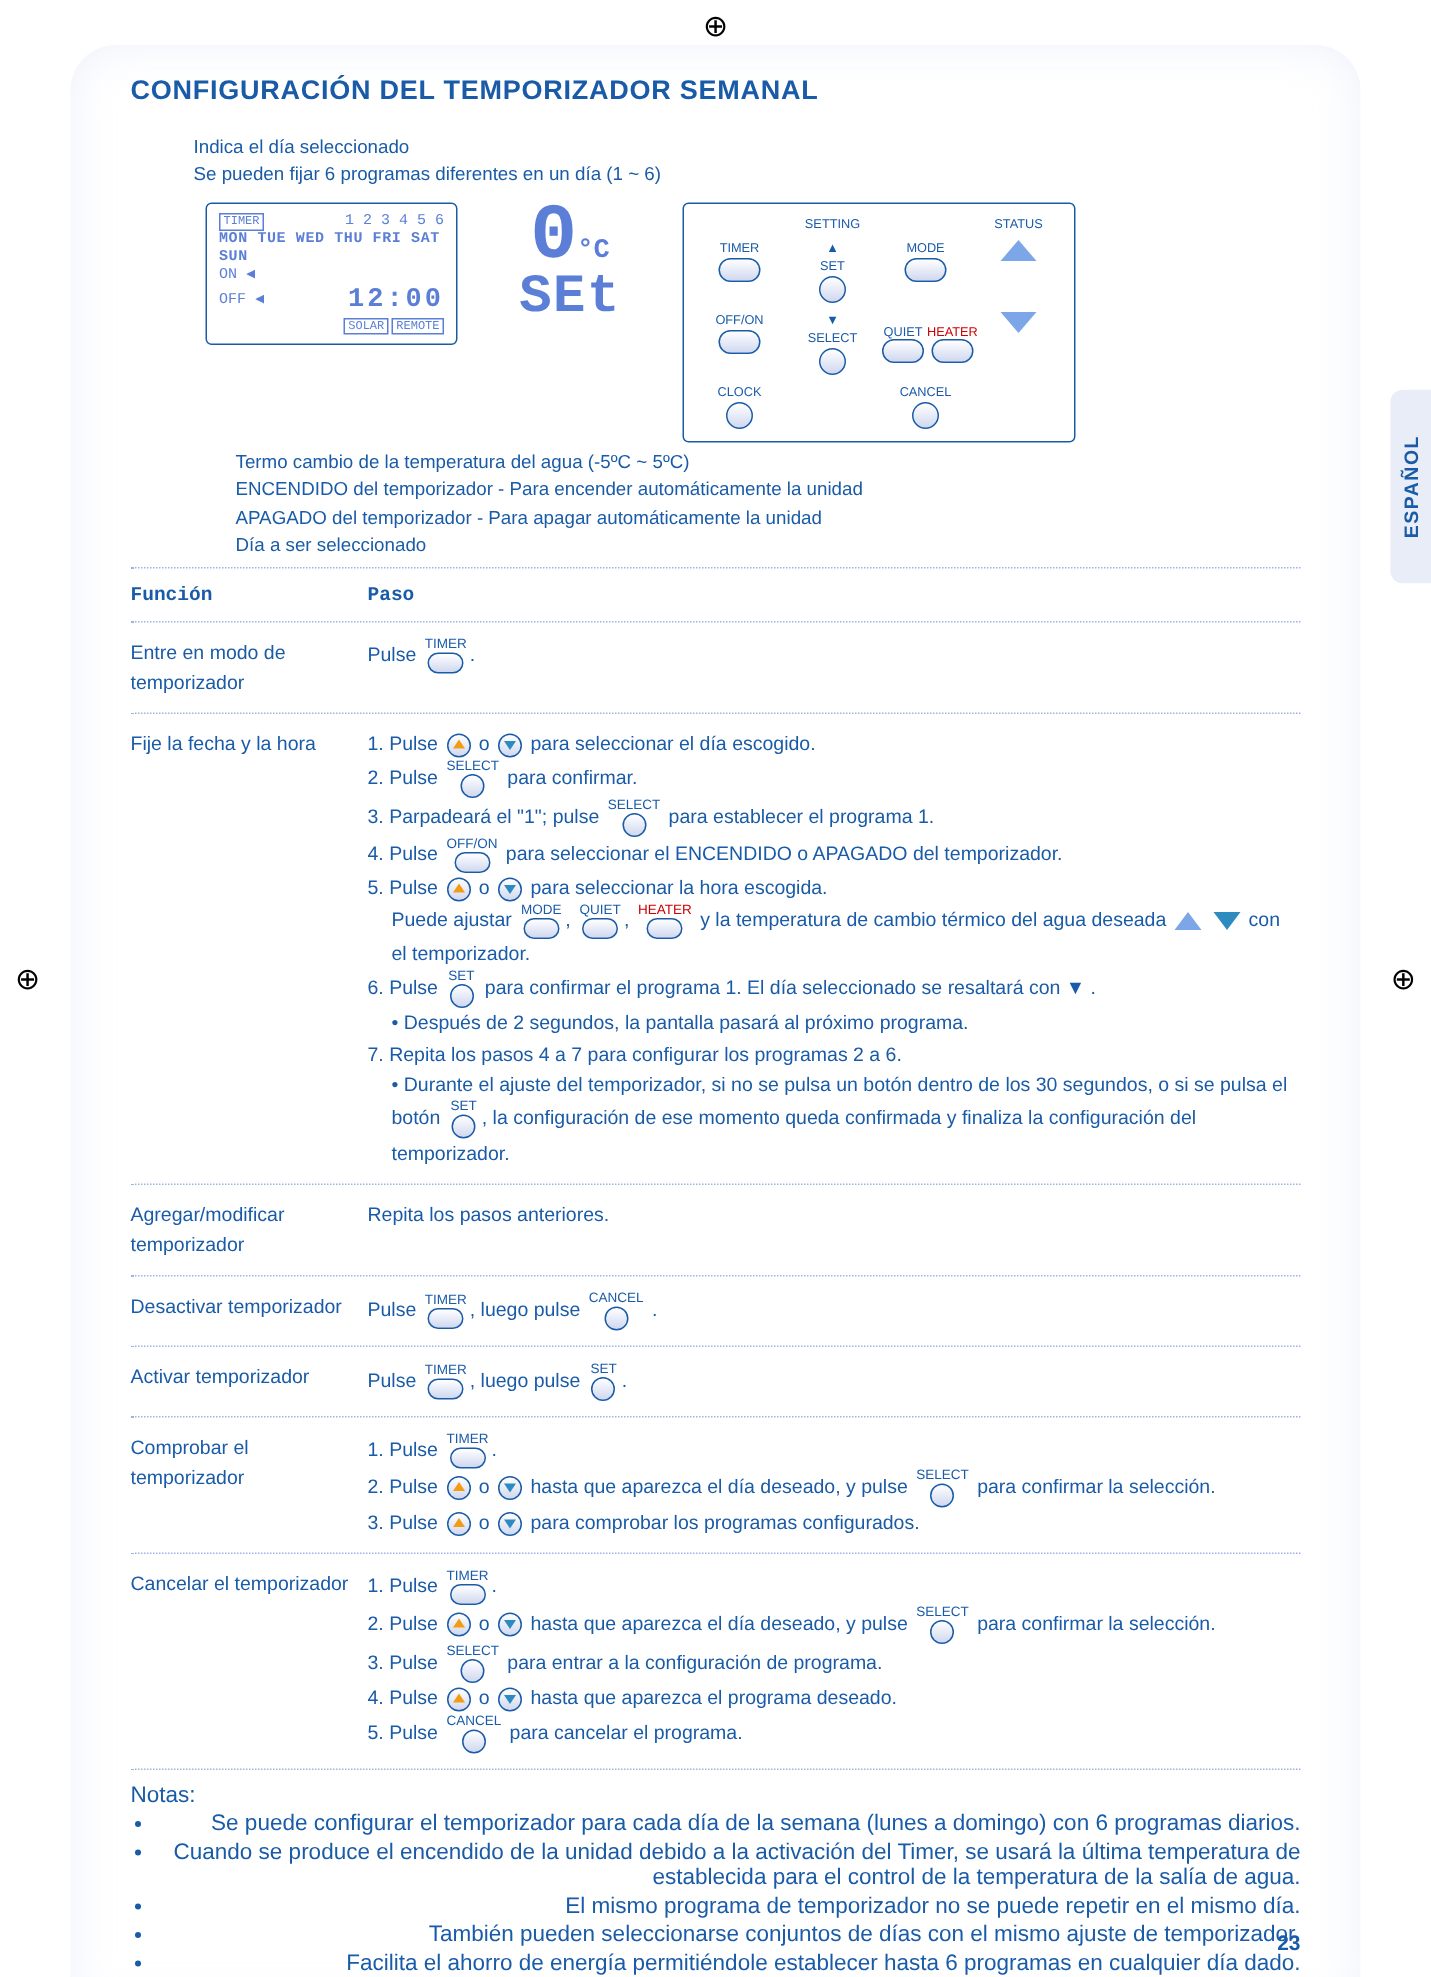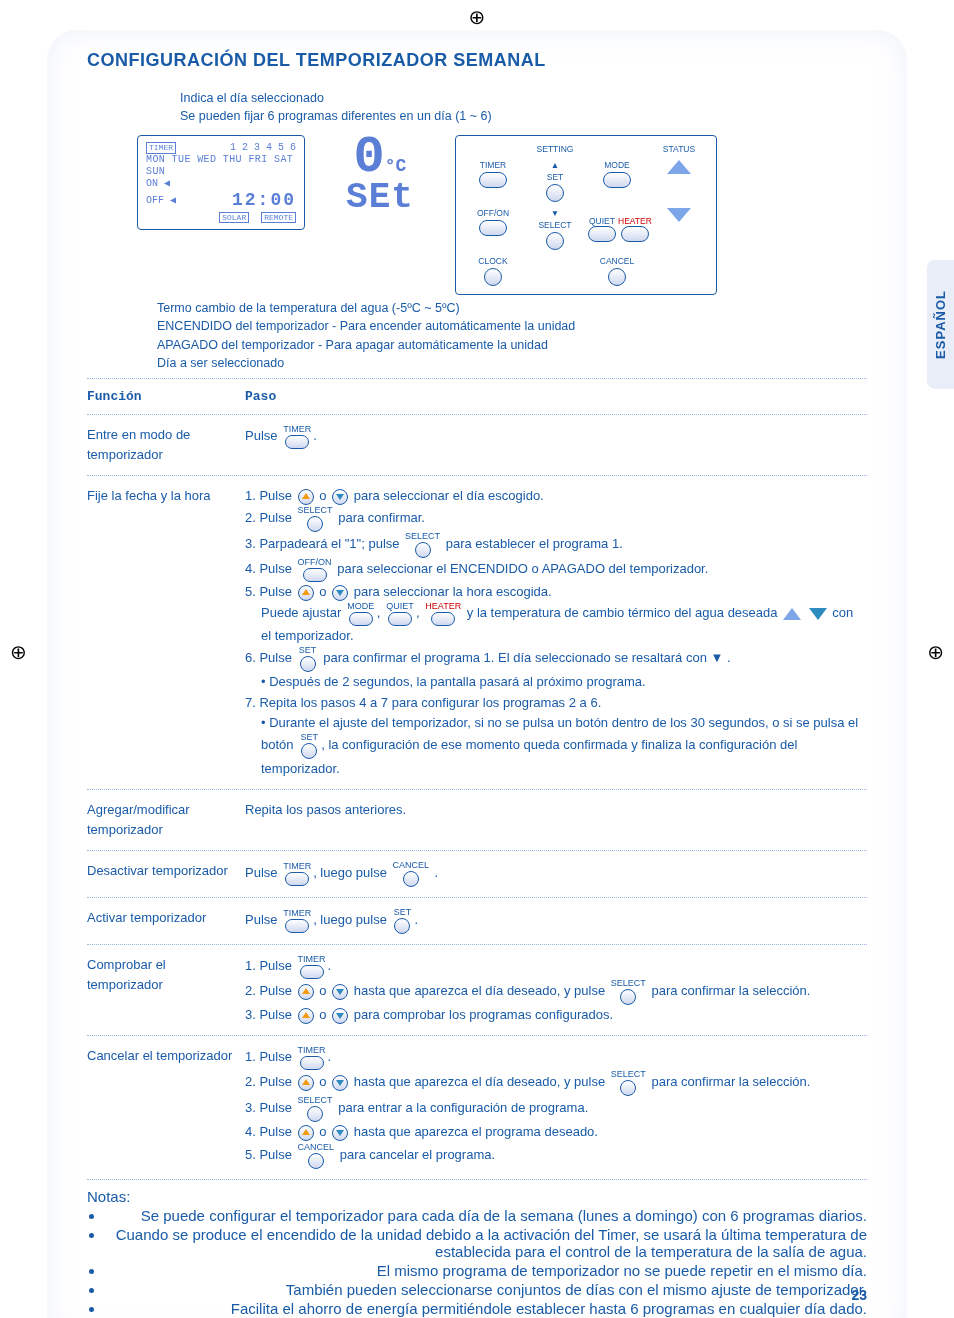--- a/index.html
+++ b/index.html
@@ -46,40 +46,40 @@
     color: #1a5ba8;
     font-size: 18px;
     font-weight: 900;
     letter-spacing: .5px;
     margin: 0 0 18px 0;
   }
   .callouts {
     font-size: 12.5px;
     color: #1a5ba8;
     line-height: 1.45;
-    margin-left: 93px;
+    margin-left: 42px;
   }
   .diagram-row {
     display: flex;
     align-items: flex-start;
     gap: 30px;
     margin: 10px 0 4px 50px;
   }
   .lcd {
     border: 1px solid #1a5ba8;
     border-radius: 4px;
     padding: 6px 8px;
     width: 150px;
     font-family: "Courier New", monospace;
     color: #5b7fd6;
     font-size: 10px;
     line-height: 1.2;
     position: relative;
   }
-  .lcd .days { letter-spacing: .4px; font-weight: normal; }
+  .lcd .days { letter-spacing: .4px; font-weight: bold; }
   .lcd .big { font-size: 18px; letter-spacing: 2px; font-weight: bold;}
   .lcd .row { display: flex; justify-content: space-between; align-items: center;}
   .lcd .box { border:1px solid #5b7fd6; padding:0 2px; font-size:8px;}
   .seven-seg {
     font-family: Liberation Mono, monospace;
     color: #5b7fd6;
     font-size: 52px;
     font-weight: bold;
     line-height: .9;
     text-align: center;
@@ -237,21 +237,21 @@
       </div>
       <div class="days">MON TUE WED THU FRI SAT SUN</div>
       <div class="row">
         <span>ON ◀</span>
         <span></span>
       </div>
       <div class="row">
         <span>OFF ◀</span>
         <span class="big">12:00</span>
       </div>
-      <div class="row" style="justify-content:flex-end;gap:12px;text-align:center;">
+      <div class="row" style="justify-content:flex-end;gap:2px;text-align:center;">
         <span class="box">SOLAR</span>
         <span class="box">REMOTE</span>
       </div>
     </div>
 
     <div class="seven-seg">
       <div><span>0</span><span class="unit">°C</span></div>
       <div class="set">SEt</div>
     </div>
 

